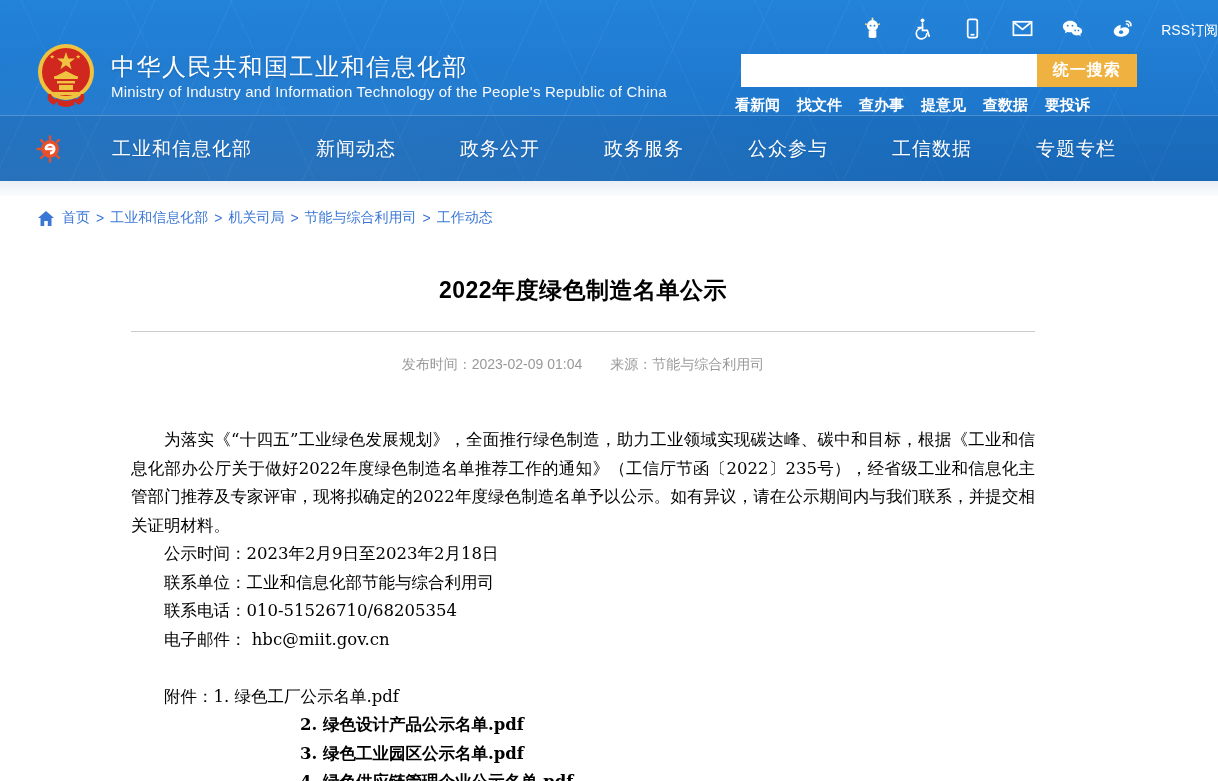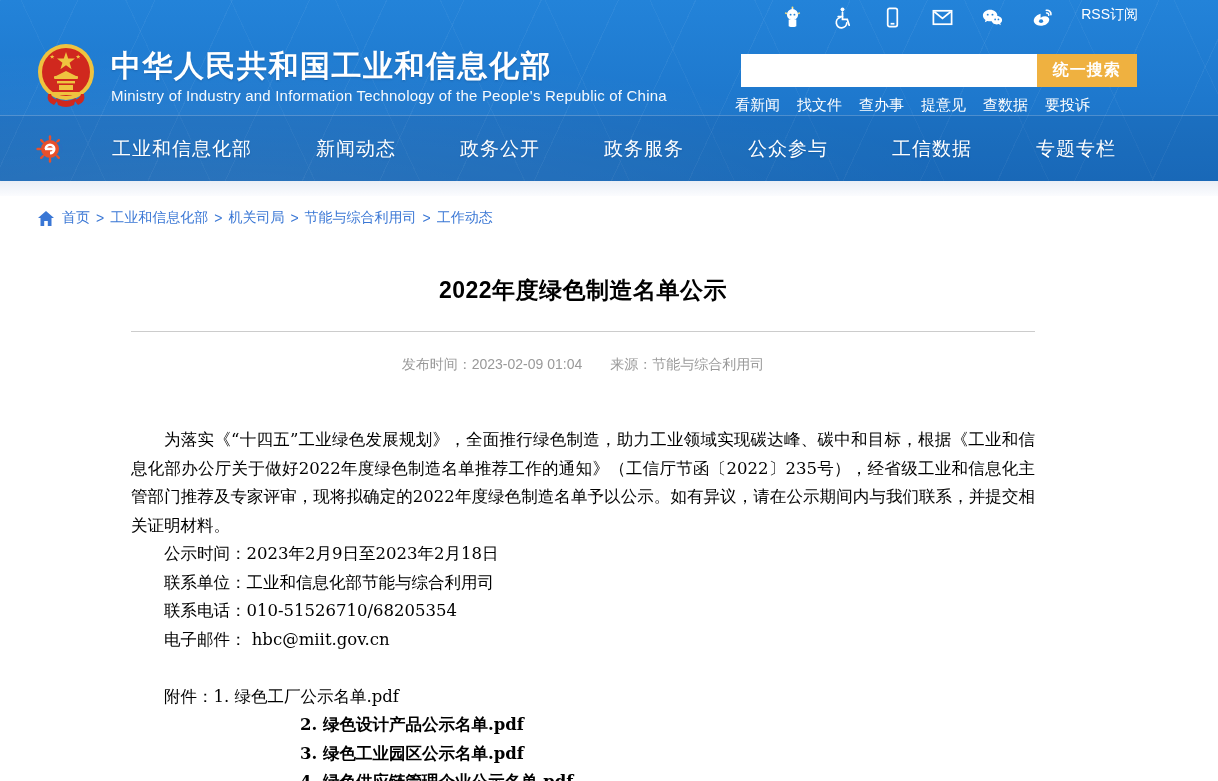--- a/index.html
+++ b/index.html
@@ -14,46 +14,46 @@
   }
   .site-header::before {
     content: ""; position: absolute; inset: 0; pointer-events: none;
     background:
       repeating-linear-gradient(115deg, rgba(255,255,255,0.05) 0 1px, transparent 1px 70px),
       repeating-linear-gradient(65deg, rgba(255,255,255,0.04) 0 1px, transparent 1px 95px),
       radial-gradient(ellipse at 15% 120%, rgba(255,255,255,0.10), transparent 55%);
   }
   .topbar {
     position: relative; z-index: 2; height: 40px;
-    display: flex; justify-content: flex-end; align-items: flex-start;
-    gap: 27px; padding-right: 80px; padding-top: 6px;
+    display: flex; justify-content: flex-end; align-items: flex-end;
+    gap: 27px; padding-top: 6px;
   }
   .topbar .tb-icon { display: inline-flex; cursor: pointer; }
   .topbar .tb-icon svg { width: 23px; height: 23px; }
   .rss-label { color: #ffffff; font-size: 14px; cursor: pointer; }
 
   .header-main { position: relative; z-index: 2; display: flex; align-items: center; padding-left: 36px; margin-top: 2px; }
   .emblem { width: 60px; height: 66px; flex: 0 0 auto; }
   .brand { margin-left: 15px; color: #ffffff; }
-  .brand-title { font-size: 30px; font-weight: bold; letter-spacing: 1.5px; text-shadow: 0 1px 2px rgba(0,40,90,.25); }
+  .brand-title { font-size: 24px; font-weight: normal; letter-spacing: 1.5px; text-shadow: 0 1px 2px rgba(0,40,90,.25); }
   .brand-sub { font-size: 15px; letter-spacing: 0.2px; opacity: 0.96; }
 
   .search-area { position: absolute; z-index: 3; top: 54px; left: 735px; width: 402px; }
   .search-row { display: flex; margin-left: 6px; }
   .search-input {
     width: 300px; height: 33px; border: none; outline: none;
     background: #ffffff; padding: 0 10px; font-size: 14px;
   }
   .search-btn {
     width: 102px; height: 33px; border: none; cursor: pointer;
     background: #efb140; color: #ffffff; font-size: 16px; font-weight: bold;
     font-family: "Liberation Sans", sans-serif; letter-spacing: 1px;
   }
   .quick-links { display: flex; gap: 17px; margin-top: 9px; }
-  .quick-links span { color: #ffffff; font-size: 15px; font-weight: normal; cursor: pointer; white-space: nowrap; }
+  .quick-links span { color: #ffffff; font-size: 15px; font-weight: bold; cursor: pointer; white-space: nowrap; }
 
   .main-nav {
     position: absolute; z-index: 2; left: 0; right: 0; bottom: 0; height: 66px;
     display: flex; align-items: center;
     background: rgba(10, 50, 105, 0.10);
     border-top: 1px solid rgba(255,255,255,0.22);
   }
   .nav-logo { margin-left: 36px; width: 30px; height: 30px; flex: 0 0 auto; }
   .nav-items {
     flex: 1; display: flex; justify-content: space-between;

